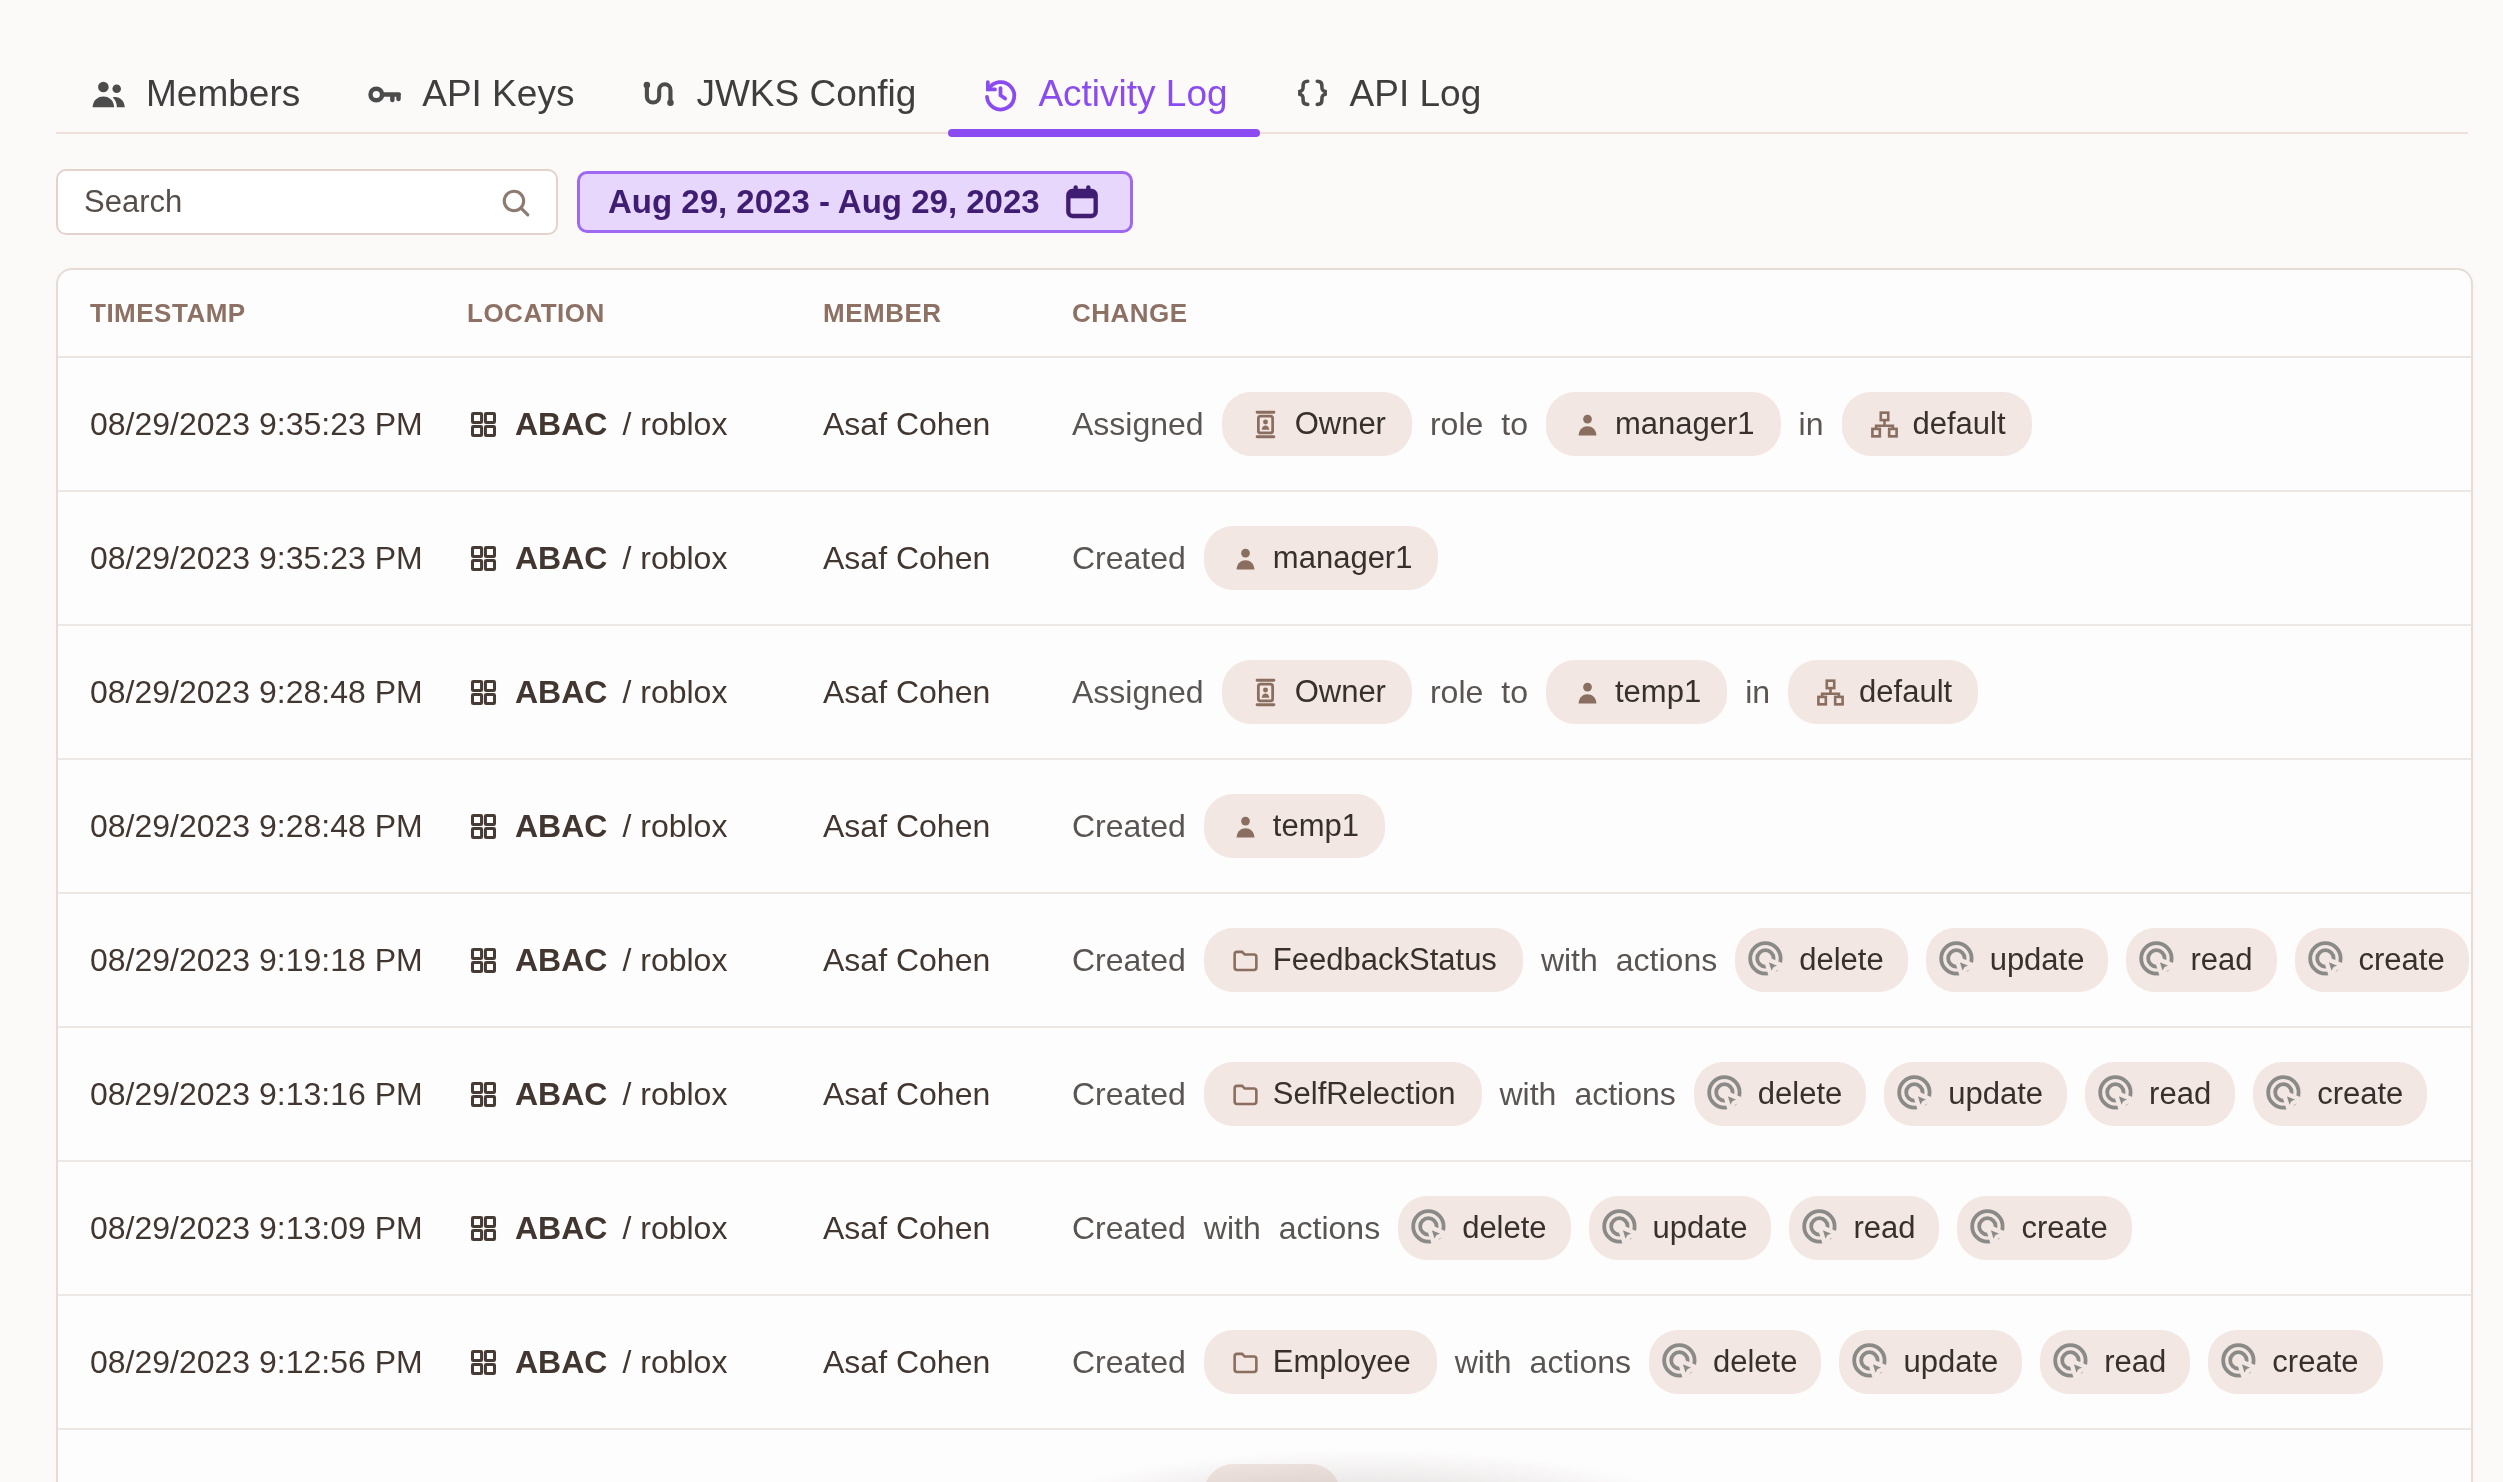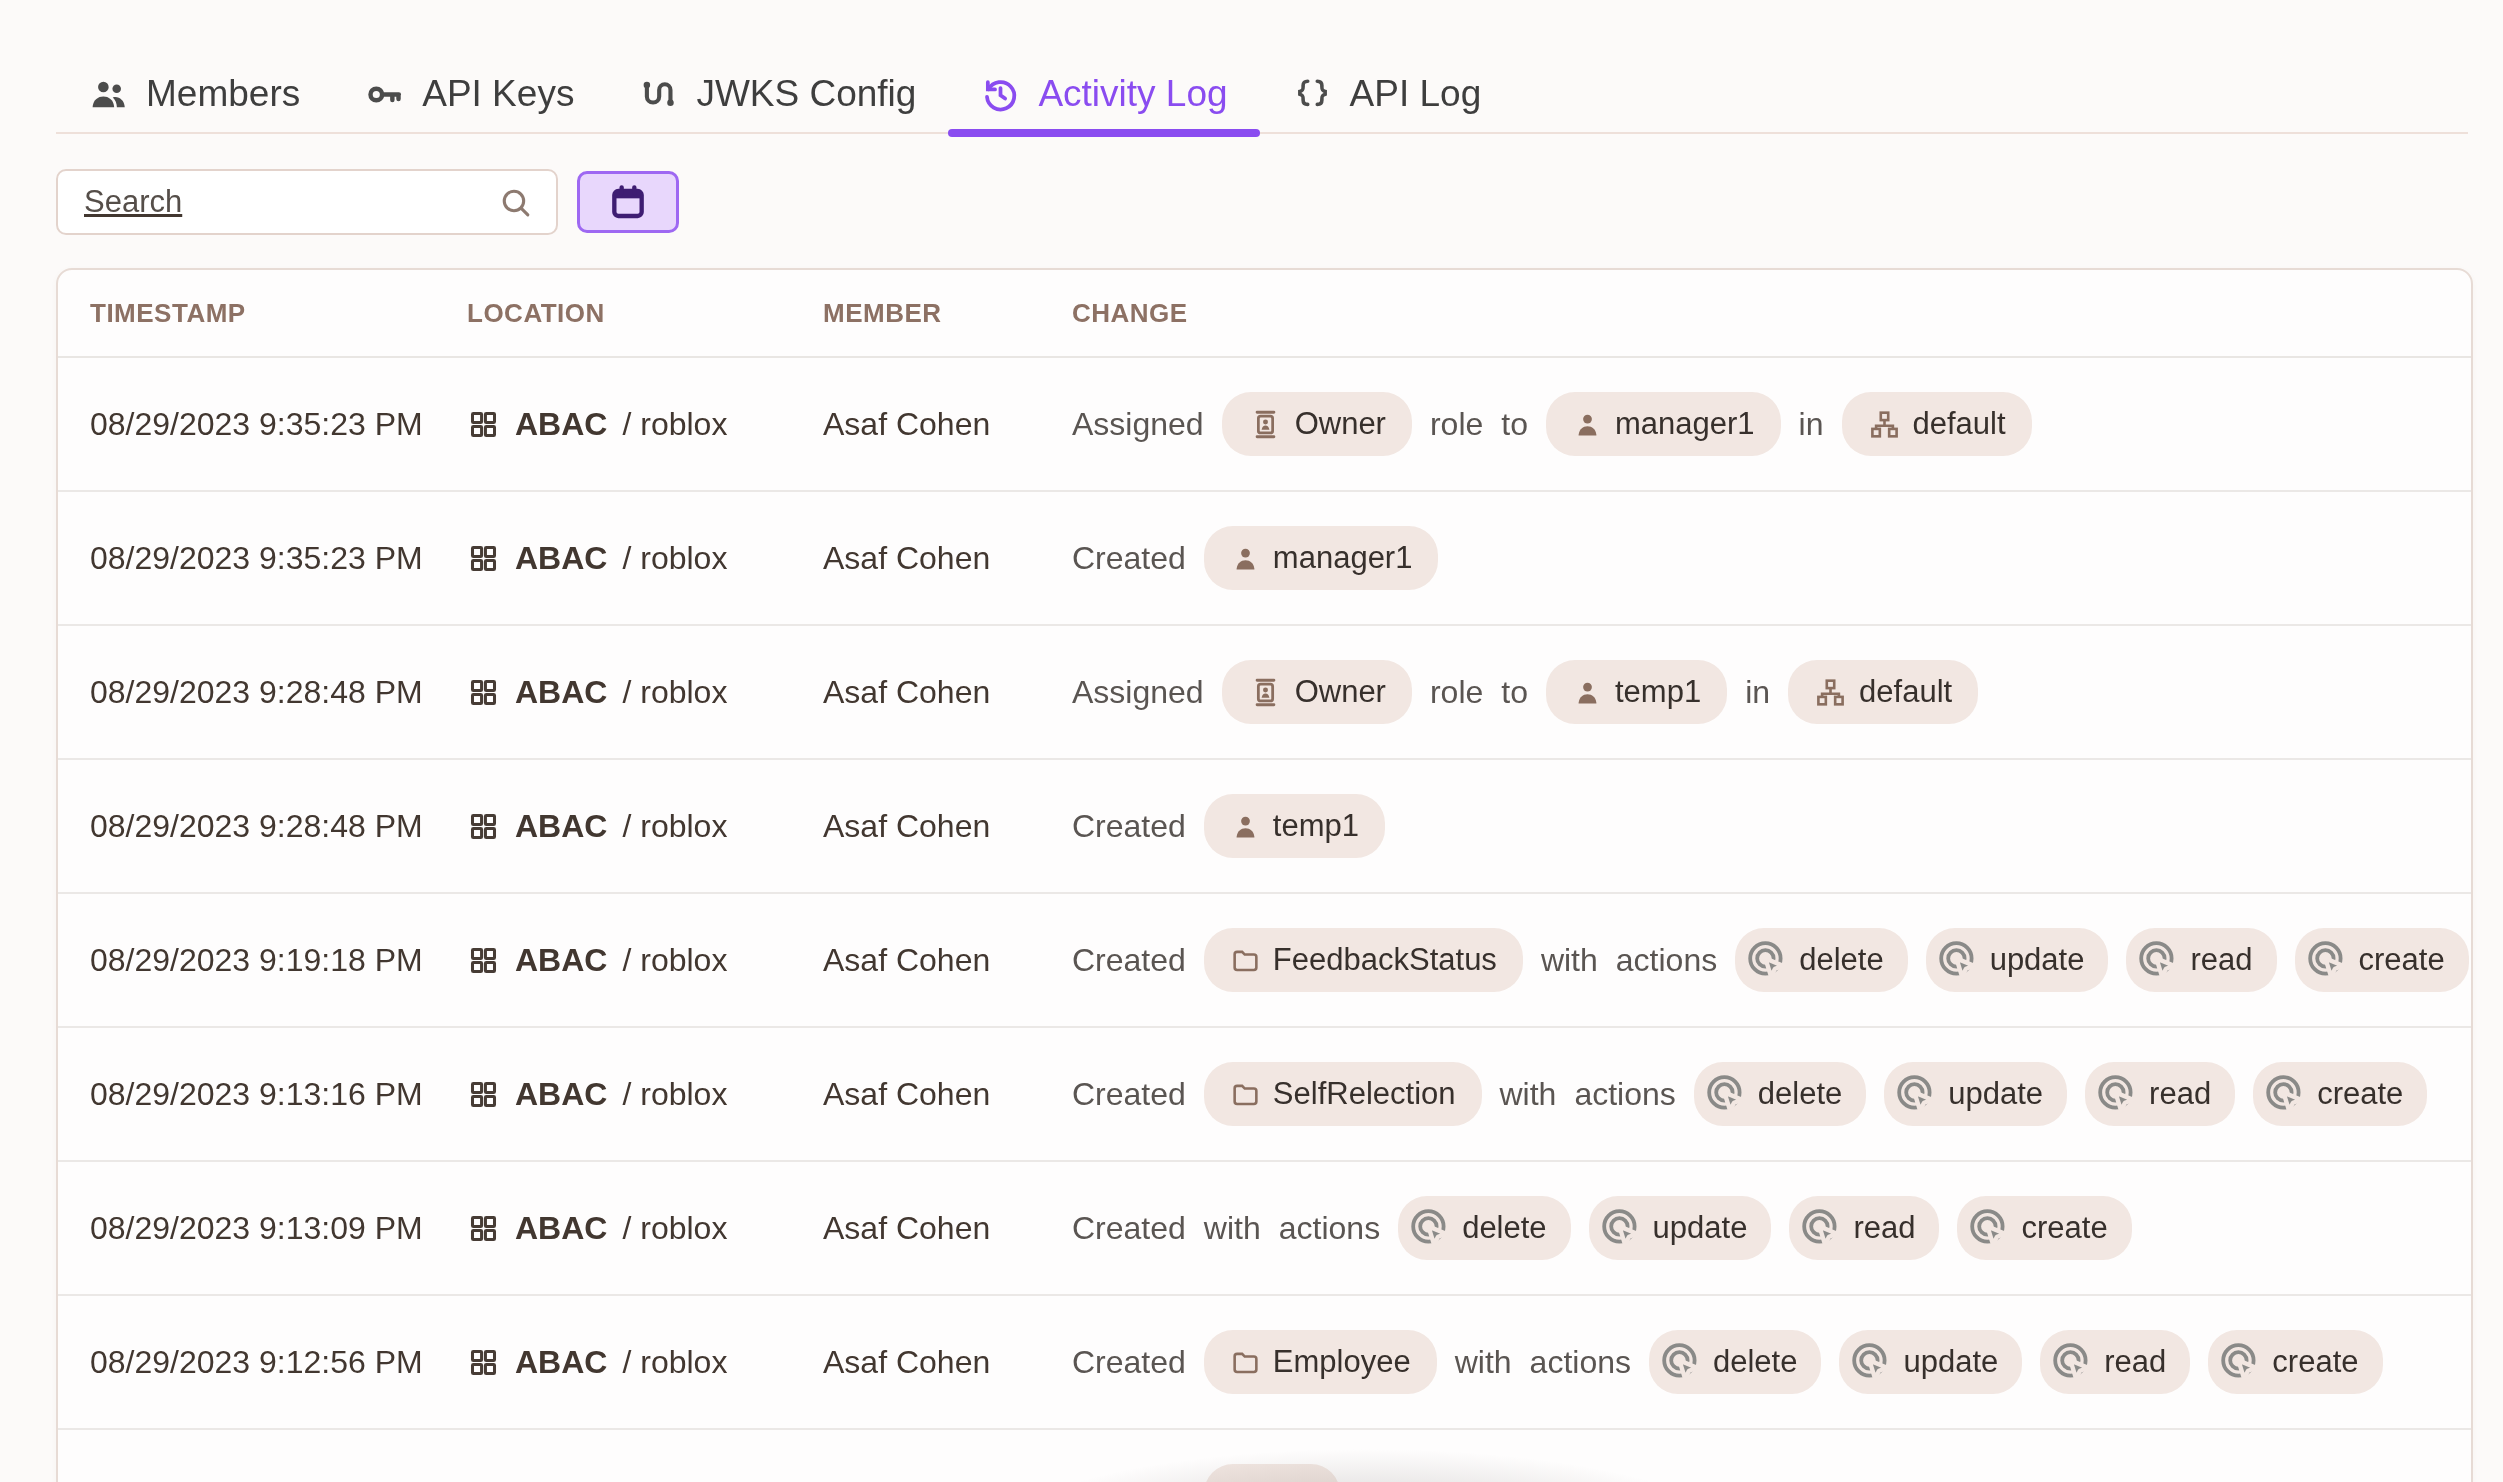--- a/index.html
+++ b/index.html
@@ -22,21 +22,21 @@
   }
   .tab .ticon{width:41px;height:41px;color:#4c4c4c;flex:0 0 auto;}
   .tab.active{color:#8a4cf0;}
   .tab.active .ticon{color:#8a4cf0;}
   .tab.active::after{
     content:"";position:absolute;left:0;right:0;bottom:-5px;height:8px;
     border-radius:5px;background:#8a4cf0;
   }
   .ticon svg,.icn svg{width:100%;height:100%;display:block;}
   
-  .toolbar{position:absolute;left:56px;top:169px;display:flex;gap:19px;align-items:center;text-decoration:underline;}
+  .toolbar{position:absolute;left:56px;top:169px;display:flex;gap:19px;align-items:center;}
   .searchbox{
     width:450px;height:62px;background:#fff;border:2px solid #e3d3cc;border-radius:10px;
     display:flex;align-items:center;padding:0 24px;gap:12px;
   }
   .searchbox input{
     border:none;outline:none;background:transparent;flex:1;
     font-family:"Liberation Sans", sans-serif;font-size:31px;color:#45403c;
   }
   .searchbox input::placeholder{color:#554e49;opacity:1;}
   .search-ic{width:37px;height:37px;color:#8d7a70;flex:0 0 auto;}
@@ -145,20 +145,21 @@
 
 <div class="toolbar">
   <div class="searchbox">
     <input type="text" placeholder="Search" style="">
     <span class="search-ic"><svg viewBox="0 0 24 24" fill="none" stroke="currentColor" stroke-width="2">
           <circle cx="11" cy="11" r="6.3"></circle>
           <path d="M15.6 15.6L20 20" stroke-linecap="round"></path>
         </svg></span>
   </div>
   <button class="datebtn">
+    <span>Aug 29, 2023 - Aug 29, 2023</span>
     <span class="cal-ic"><svg viewBox="0 0 24 24" fill="none" stroke="currentColor" stroke-width="2.6">
           <rect x="3.8" y="5.4" width="16.4" height="15" rx="2.4"></rect>
           <rect x="4.6" y="6.6" width="14.8" height="3.2" fill="currentColor" stroke="none"></rect>
           <path d="M8.2 3.2v3.4M15.8 3.2v3.4" stroke-linecap="round"></path>
         </svg></span>
   </button>
 </div>
 
 <div class="card">
   <div class="thead">

